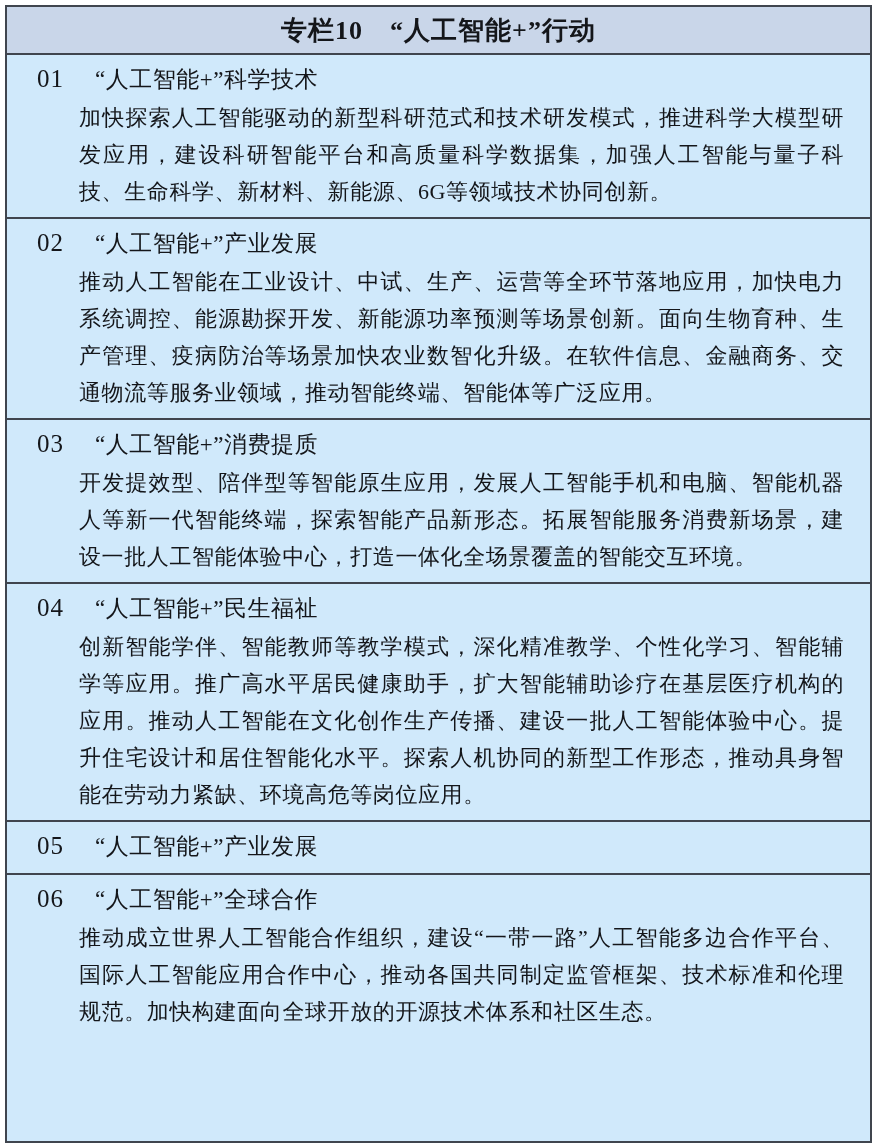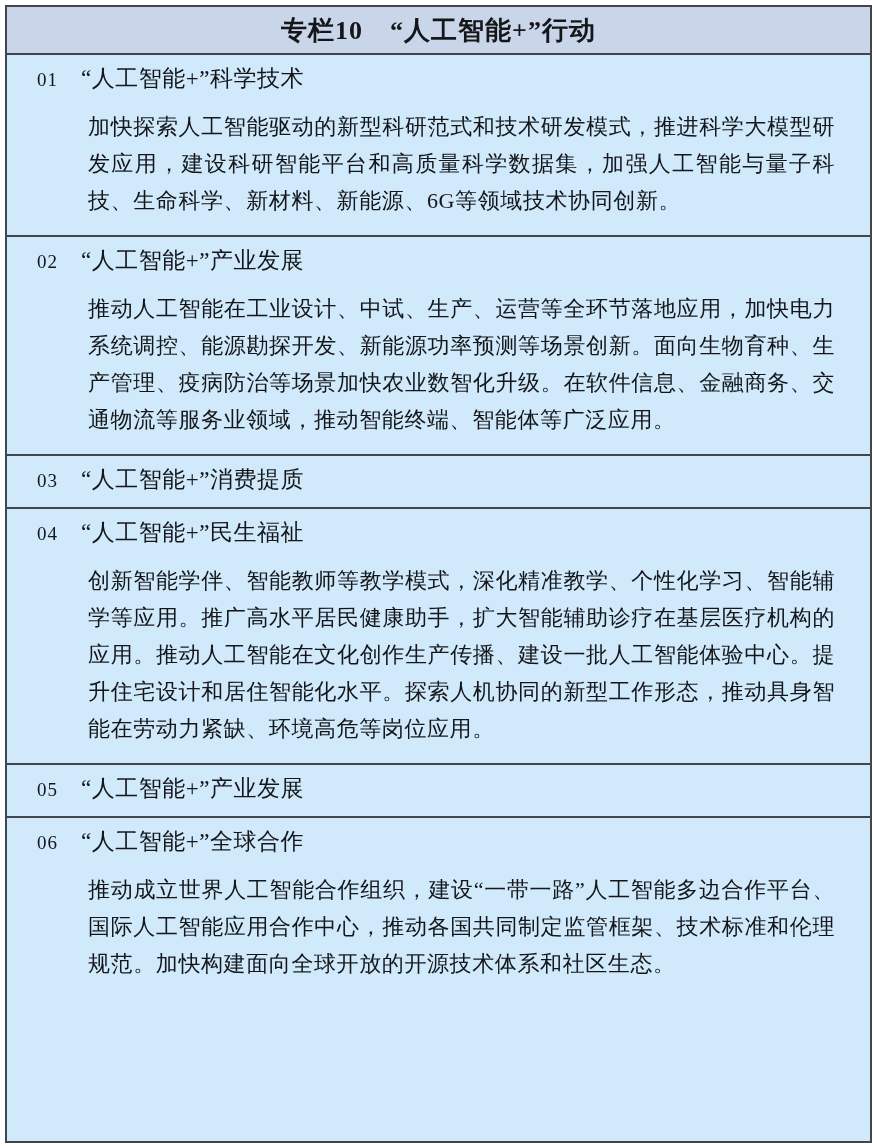--- a/index.html
+++ b/index.html
@@ -48,31 +48,31 @@
   .panel-section + .panel-section {
     border-top: 2px solid #40454e;
   }
   .section-heading {
     display: flex;
     align-items: baseline;
     padding-left: 30px;
     line-height: 38px;
   }
   .section-number {
-    font-size: 19px;
+    font-size: 25px;
     letter-spacing: 1px;
     min-width: 30px;
   }
   .section-title {
     font-size: 23px;
-    margin-left: 14px;
+    margin-left: 28px;
     letter-spacing: 0.5px;
   }
   .section-body {
-    margin: 9px;
+    margin: 0;
     padding-left: 72px;
     font-size: 22px;
     line-height: 37px;
     letter-spacing: 0.6px;
     text-align: justify;
   }
   .grow {
     flex: 1 1 auto;
   }
 </style>
@@ -100,20 +100,21 @@
         <span class="section-title">“人工智能+”产业发展</span>
       </div>
       <p class="section-body">推动人工智能在工业设计、中试、生产、运营等全环节落地应用，加快电力系统调控、能源勘探开发、新能源功率预测等场景创新。面向生物育种、生产管理、疫病防治等场景加快农业数智化升级。在软件信息、金融商务、交通物流等服务业领域，推动智能终端、智能体等广泛应用。</p>
     </div>
 
     <div class="panel-section">
       <div class="section-heading">
         <span class="section-number">03</span>
         <span class="section-title">“人工智能+”消费提质</span>
       </div>
+      <p class="section-body">开发提效型、陪伴型等智能原生应用，发展人工智能手机和电脑、智能机器人等新一代智能终端，探索智能产品新形态。拓展智能服务消费新场景，建设一批人工智能体验中心，打造一体化全场景覆盖的智能交互环境。</p>
     </div>
 
     <div class="panel-section">
       <div class="section-heading">
         <span class="section-number">04</span>
         <span class="section-title">“人工智能+”民生福祉</span>
       </div>
       <p class="section-body">创新智能学伴、智能教师等教学模式，深化精准教学、个性化学习、智能辅学等应用。推广高水平居民健康助手，扩大智能辅助诊疗在基层医疗机构的应用。推动人工智能在文化创作生产传播、建设一批人工智能体验中心。提升住宅设计和居住智能化水平。探索人机协同的新型工作形态，推动具身智能在劳动力紧缺、环境高危等岗位应用。</p>
     </div>
 

